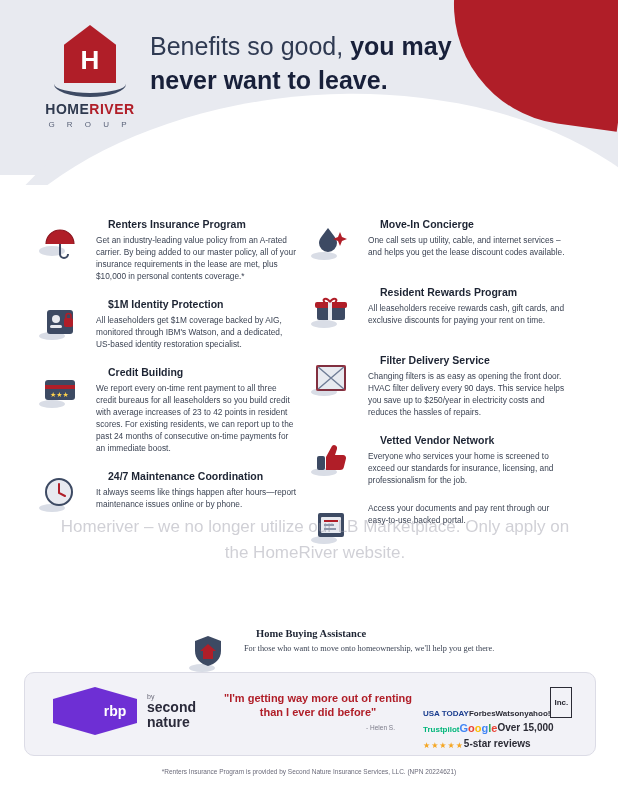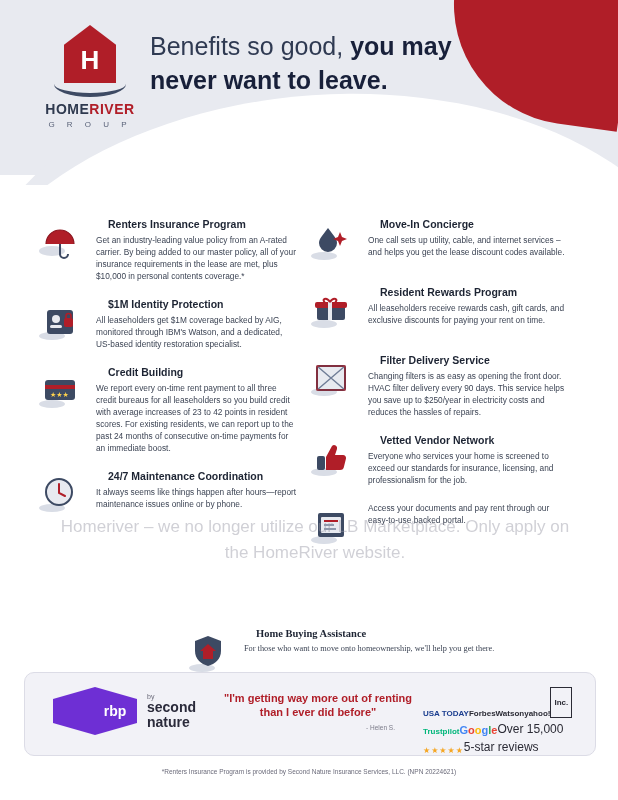--- a/index.html
+++ b/index.html
@@ -128,21 +128,21 @@
 
   .logos{position:absolute;left:398px;top:14px;width:170px;}
   .logo-row{display:flex;align-items:flex-end;margin-bottom:4px;flex-wrap:wrap;}
   .plogo{font-size:8px;font-weight:bold;color:#2b2b35;}
   .plogo.box{border:1px solid #2b2b35;padding:10px 3px;}
   .plogo.blue{color:#1a3d8f;}
   .plogo.green{color:#00b67a;}
   .plogo.google{font-size:11px;font-weight:bold;}
   .g-b{color:#4285f4}.g-r{color:#ea4335}.g-y{color:#fbbc05}.g-g{color:#34a853}
   .stars{color:#f5a623;font-size:8px;letter-spacing:1px;}
-  .reviews{font-size:12px;font-weight:normal;color:#2b2b35;line-height:1.2;}
+  .reviews{font-size:10px;font-weight:bold;color:#2b2b35;line-height:1.2;}
 
   .disclaimer{
     position:absolute;left:0;top:768px;width:618px;text-align:center;
     font-size:6.5px;color:#6b6b7a;
   }
 </style>
 </head>
 <body>
 
 <div class="page">

